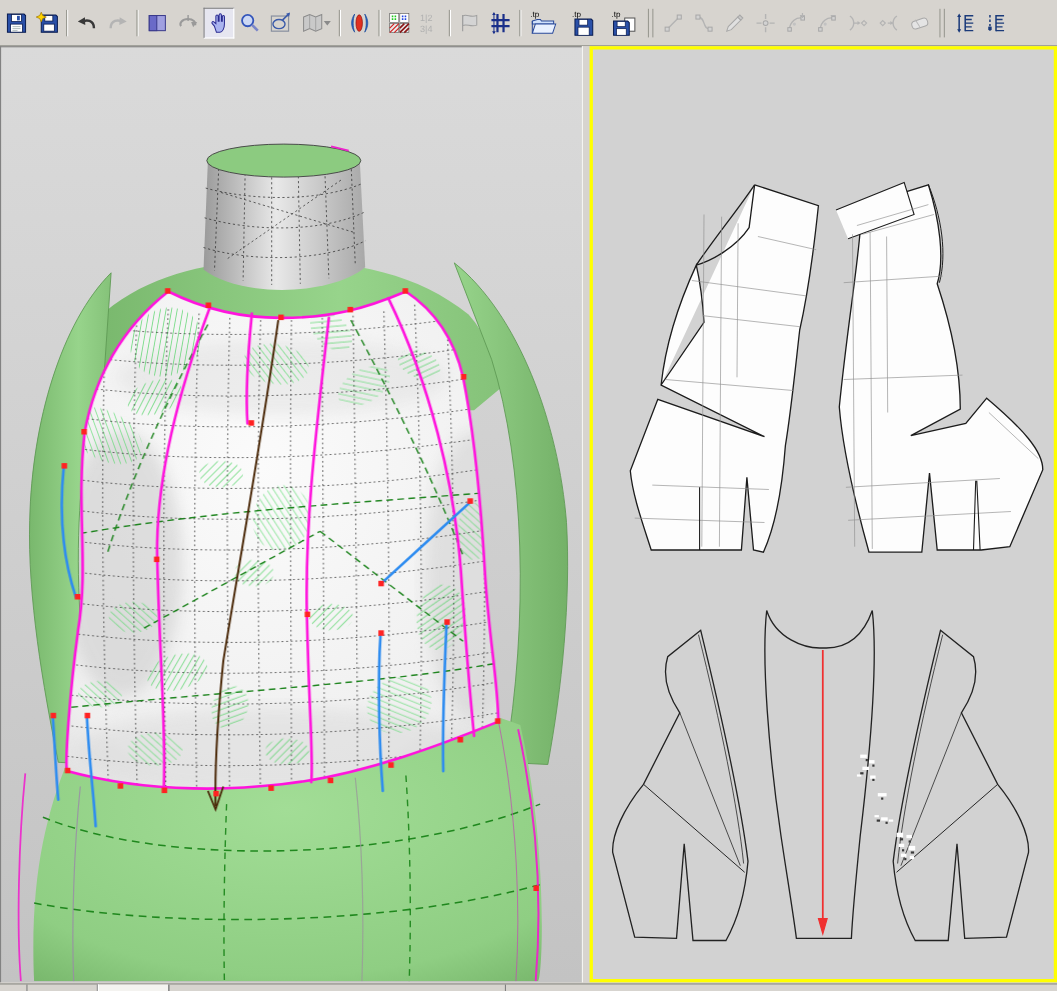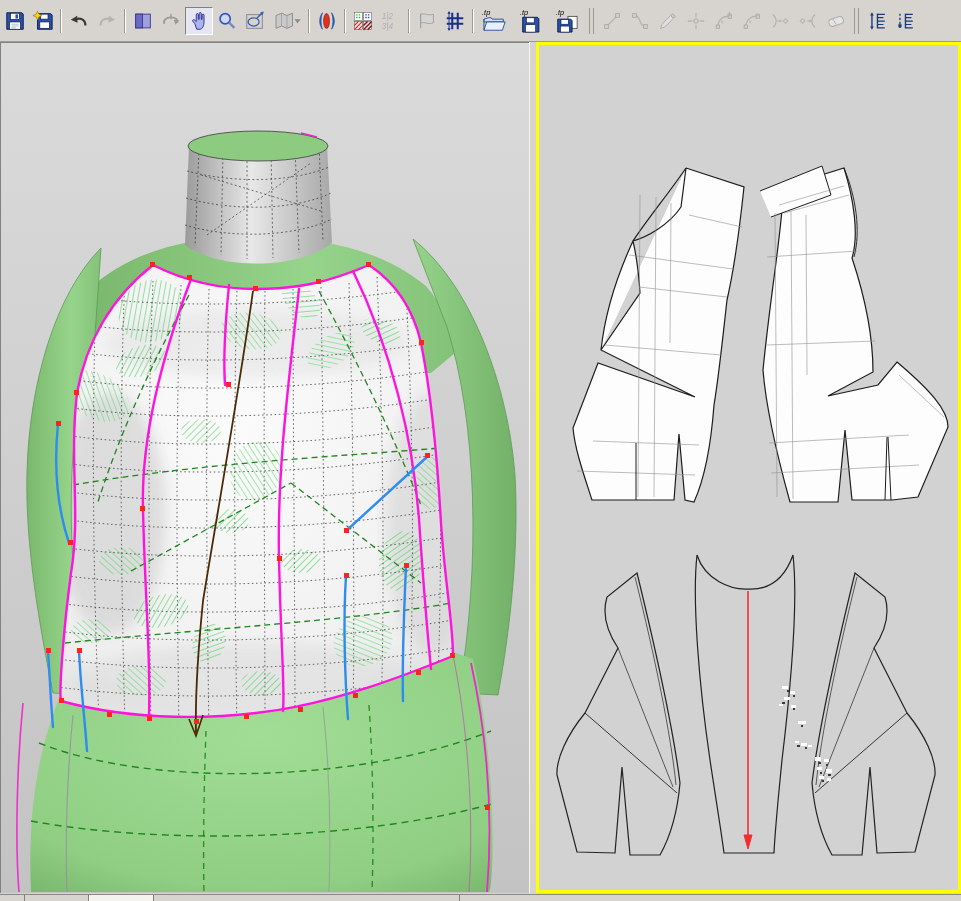--- a/index.html
+++ b/index.html
@@ -1,19 +1,19 @@
 <!DOCTYPE html>
 <html style="--toolbar_bg: #d7d4cf; --panel3d_bg: #cccccc; --panel2d_bg: #d2d2d2; --selection_border: #ffff00; --seam: #ff14dd; --dart: #2e8cf0; --point: #ff2222; --strain: #3bd052; --guide: #0a7a0a; --body_green: #8fce83; --grain: #f03030; --pattern_outline: #1c1c1c;"><head>
 <meta charset="utf-8">
 <style>
   html,body{margin:0;padding:0;}
   body{width:961px;height:901px;overflow:hidden;background:#d7d4cf;font-family:"Liberation Sans",sans-serif;position:relative;}
   
   .toolbar{height:41px;display:flex;align-items:center;padding:0 1px;border-bottom:1px solid #9c9c94;background:#d7d4cf;}
-  .tb-btn{width:26px;height:26px;display:flex;align-items:center;justify-content:center;flex:0 0 auto;background:transparent;border:1px solid transparent;font-style:italic;}
+  .tb-btn{width:26px;height:26px;display:flex;align-items:center;justify-content:center;flex:0 0 auto;background:transparent;border:1px solid transparent;}
   .tb-btn.wide{width:34px;}
   .tb-btn.active{border-top:1px solid #808080;border-left:1px solid #808080;border-bottom:1px solid #ffffff;border-right:1px solid #ffffff;background:#e6e6f0;}
   .tb-sep{width:0;height:24px;border-left:1px solid #9a9a92;border-right:1px solid #ffffff;margin:0 3px;flex:0 0 auto;}
   .tb-dsep{width:3px;height:26px;border-left:1px solid #9a9a92;border-right:1px solid #9a9a92;margin:0 4px;flex:0 0 auto;}
   
   .main{position:absolute;top:42px;left:0;width:961px;height:851px;}
   .view3d{position:absolute;left:0;top:0;width:529px;height:851px;border-top:1px solid #828282;border-left:1px solid #828282;box-sizing:border-box;background:linear-gradient(180deg,#dadada 0%,#cecece 55%,#c3c3c3 100%);}
   .splitter{position:absolute;left:529px;top:0;width:7px;height:851px;background:#d7d4cf;border-left:1px solid #f5f5f2;}
   .view2d{position:absolute;left:536px;top:0;width:425px;height:851px;border:3px solid var(--selection_border,#ffff00);box-sizing:border-box;background:var(--panel2d_bg,#d2d2d2);}
   .statusbar{position:absolute;top:894px;left:0;width:961px;height:7px;background:#d7d4cf;border-top:1px solid #8a8a84;}

